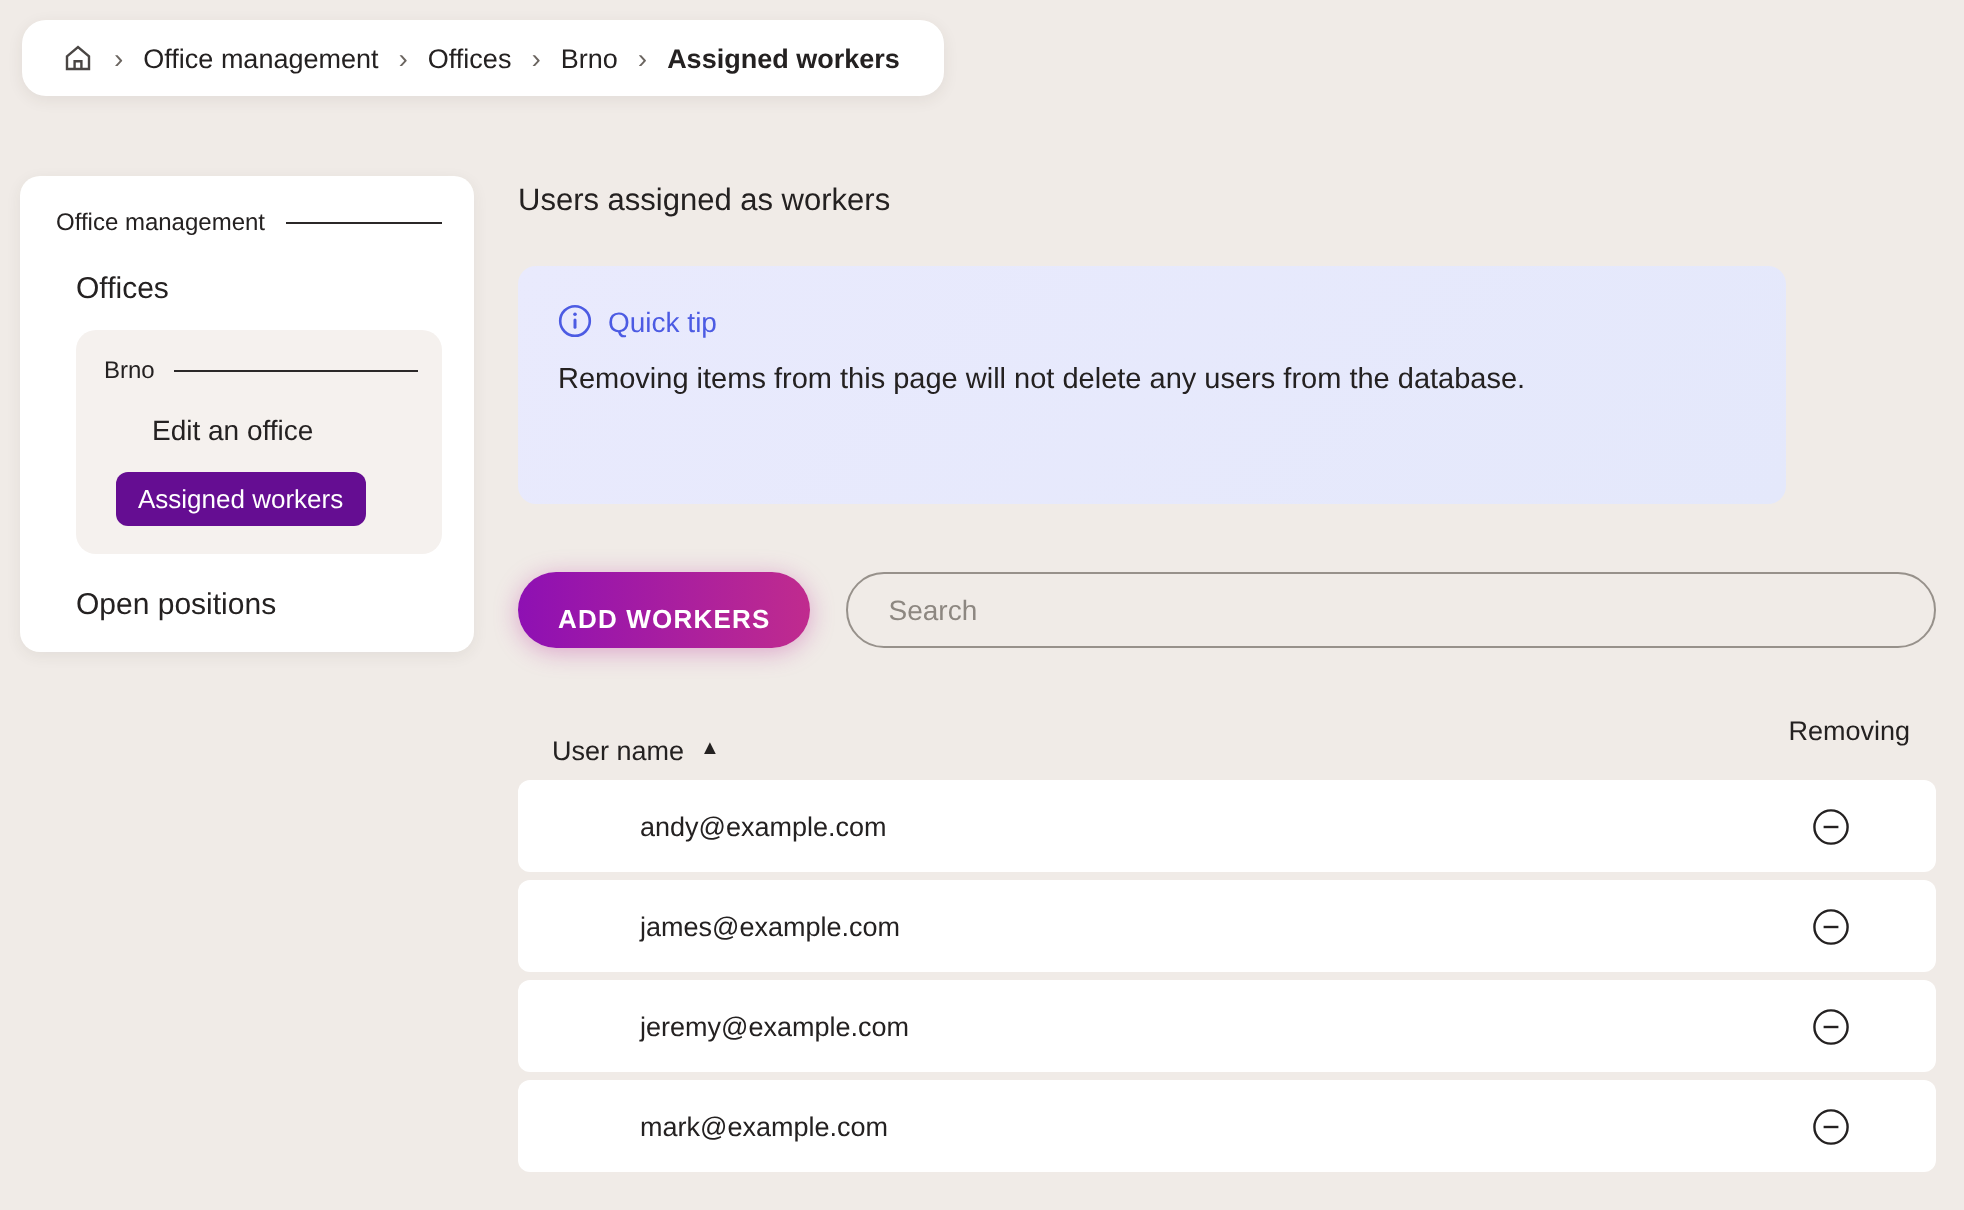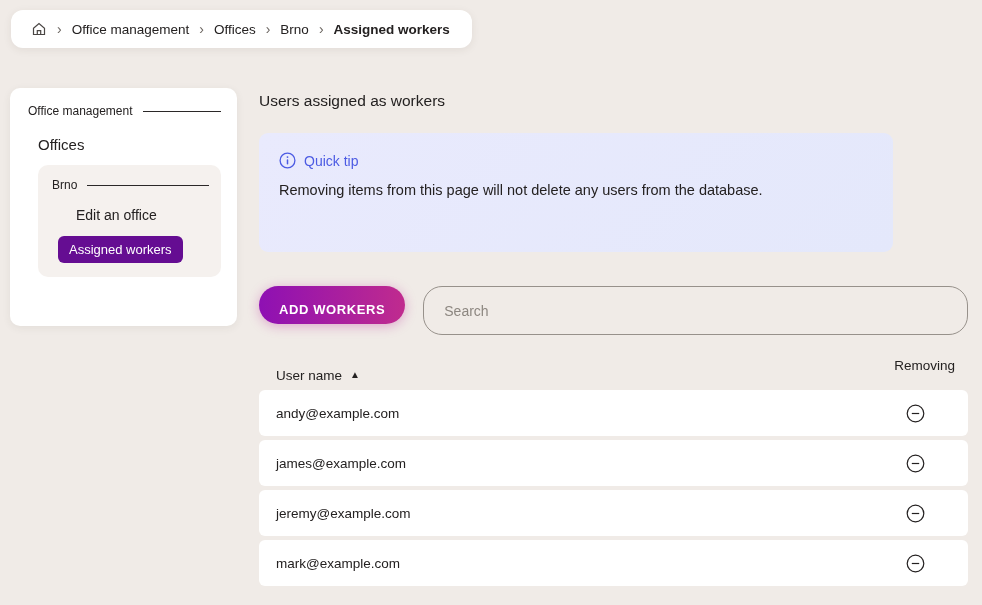--- a/index.html
+++ b/index.html
@@ -70,42 +70,42 @@
     min-width: 144px; height: 38px; border: none; cursor: pointer;
     border-radius: 19px; color: #FFFFFF;
     background: linear-gradient(90deg, #8E10B3 0%, #C02B8E 100%);
     box-shadow: 0 2px 12px rgba(183,34,148,.35);
     font-family: "Liberation Sans", sans-serif;
     font-size: 13px; font-weight: 700; letter-spacing: .6px;
     padding: 16px 20px;
   }
   .search-wrap { flex: 1; }
   .search-input {
-    width: 100%; height: 49px; border-radius: 19px;
+    width: 100%; height: 38px; border-radius: 19px;
     border: 1px solid #97918B; background: transparent;
     padding: 0 20px; font-size: 14px; color: #242121;
     font-family: "Liberation Sans", sans-serif; outline: none;
   }
   .search-input::placeholder { color: #8D8781; }
 
   .table-head {
     position: absolute; top: 354px; width: 709px; height: 22px;
     display: flex; align-items: center; justify-content: space-between;
     padding: 0 13px 0 17px; font-size: 13.5px;
   }
   .th-user { display: flex; align-items: center; gap: 8px; cursor: pointer; margin-top: 20px; }
   .sort-icon { font-size: 10px; line-height: 1; color: #242121; }
 
   .rows { position: absolute; top: 390px; width: 709px; display: flex; flex-direction: column; gap: 4px; }
   .worker-row {
     height: 46px; background: #FFFFFF; border-radius: 6px;
     display: flex; align-items: center; justify-content: space-between;
     padding: 0 43px 0 17px;
   }
-  .worker-row .email { font-size: 13.5px; }
+  .worker-row .email { font-size: 13.5px; margin-left: 44px; }
   .remove-btn {
     width: 20px; height: 20px; border: none; background: transparent;
     cursor: pointer; display: inline-flex; align-items: center; justify-content: center; padding: 0;
   }
 </style>
 </head>
 <body>
 
 <nav class="breadcrumb">
   <span class="home-icon">
@@ -131,20 +131,21 @@
   </div>
   <div class="side-offices">Offices</div>
   <div class="side-inset">
     <div class="label-rule">
       <span class="side-brno">Brno</span>
       <span class="rule"></span>
     </div>
     <div class="side-edit">Edit an office</div>
     <div class="side-active">Assigned workers</div>
   </div>
+  <div class="side-open">Open positions</div>
 </aside>
 
 <main class="main">
   <h1 class="page-title">Users assigned as workers</h1>
 
   <section class="tip-box">
     <div class="tip-head">
       <span style="display:inline-flex">
         <svg width="17" height="17" viewBox="0 0 17 17" fill="none">
           <circle cx="8.5" cy="8.5" r="7.4" stroke="#4C5BE3" stroke-width="1.3"></circle>

